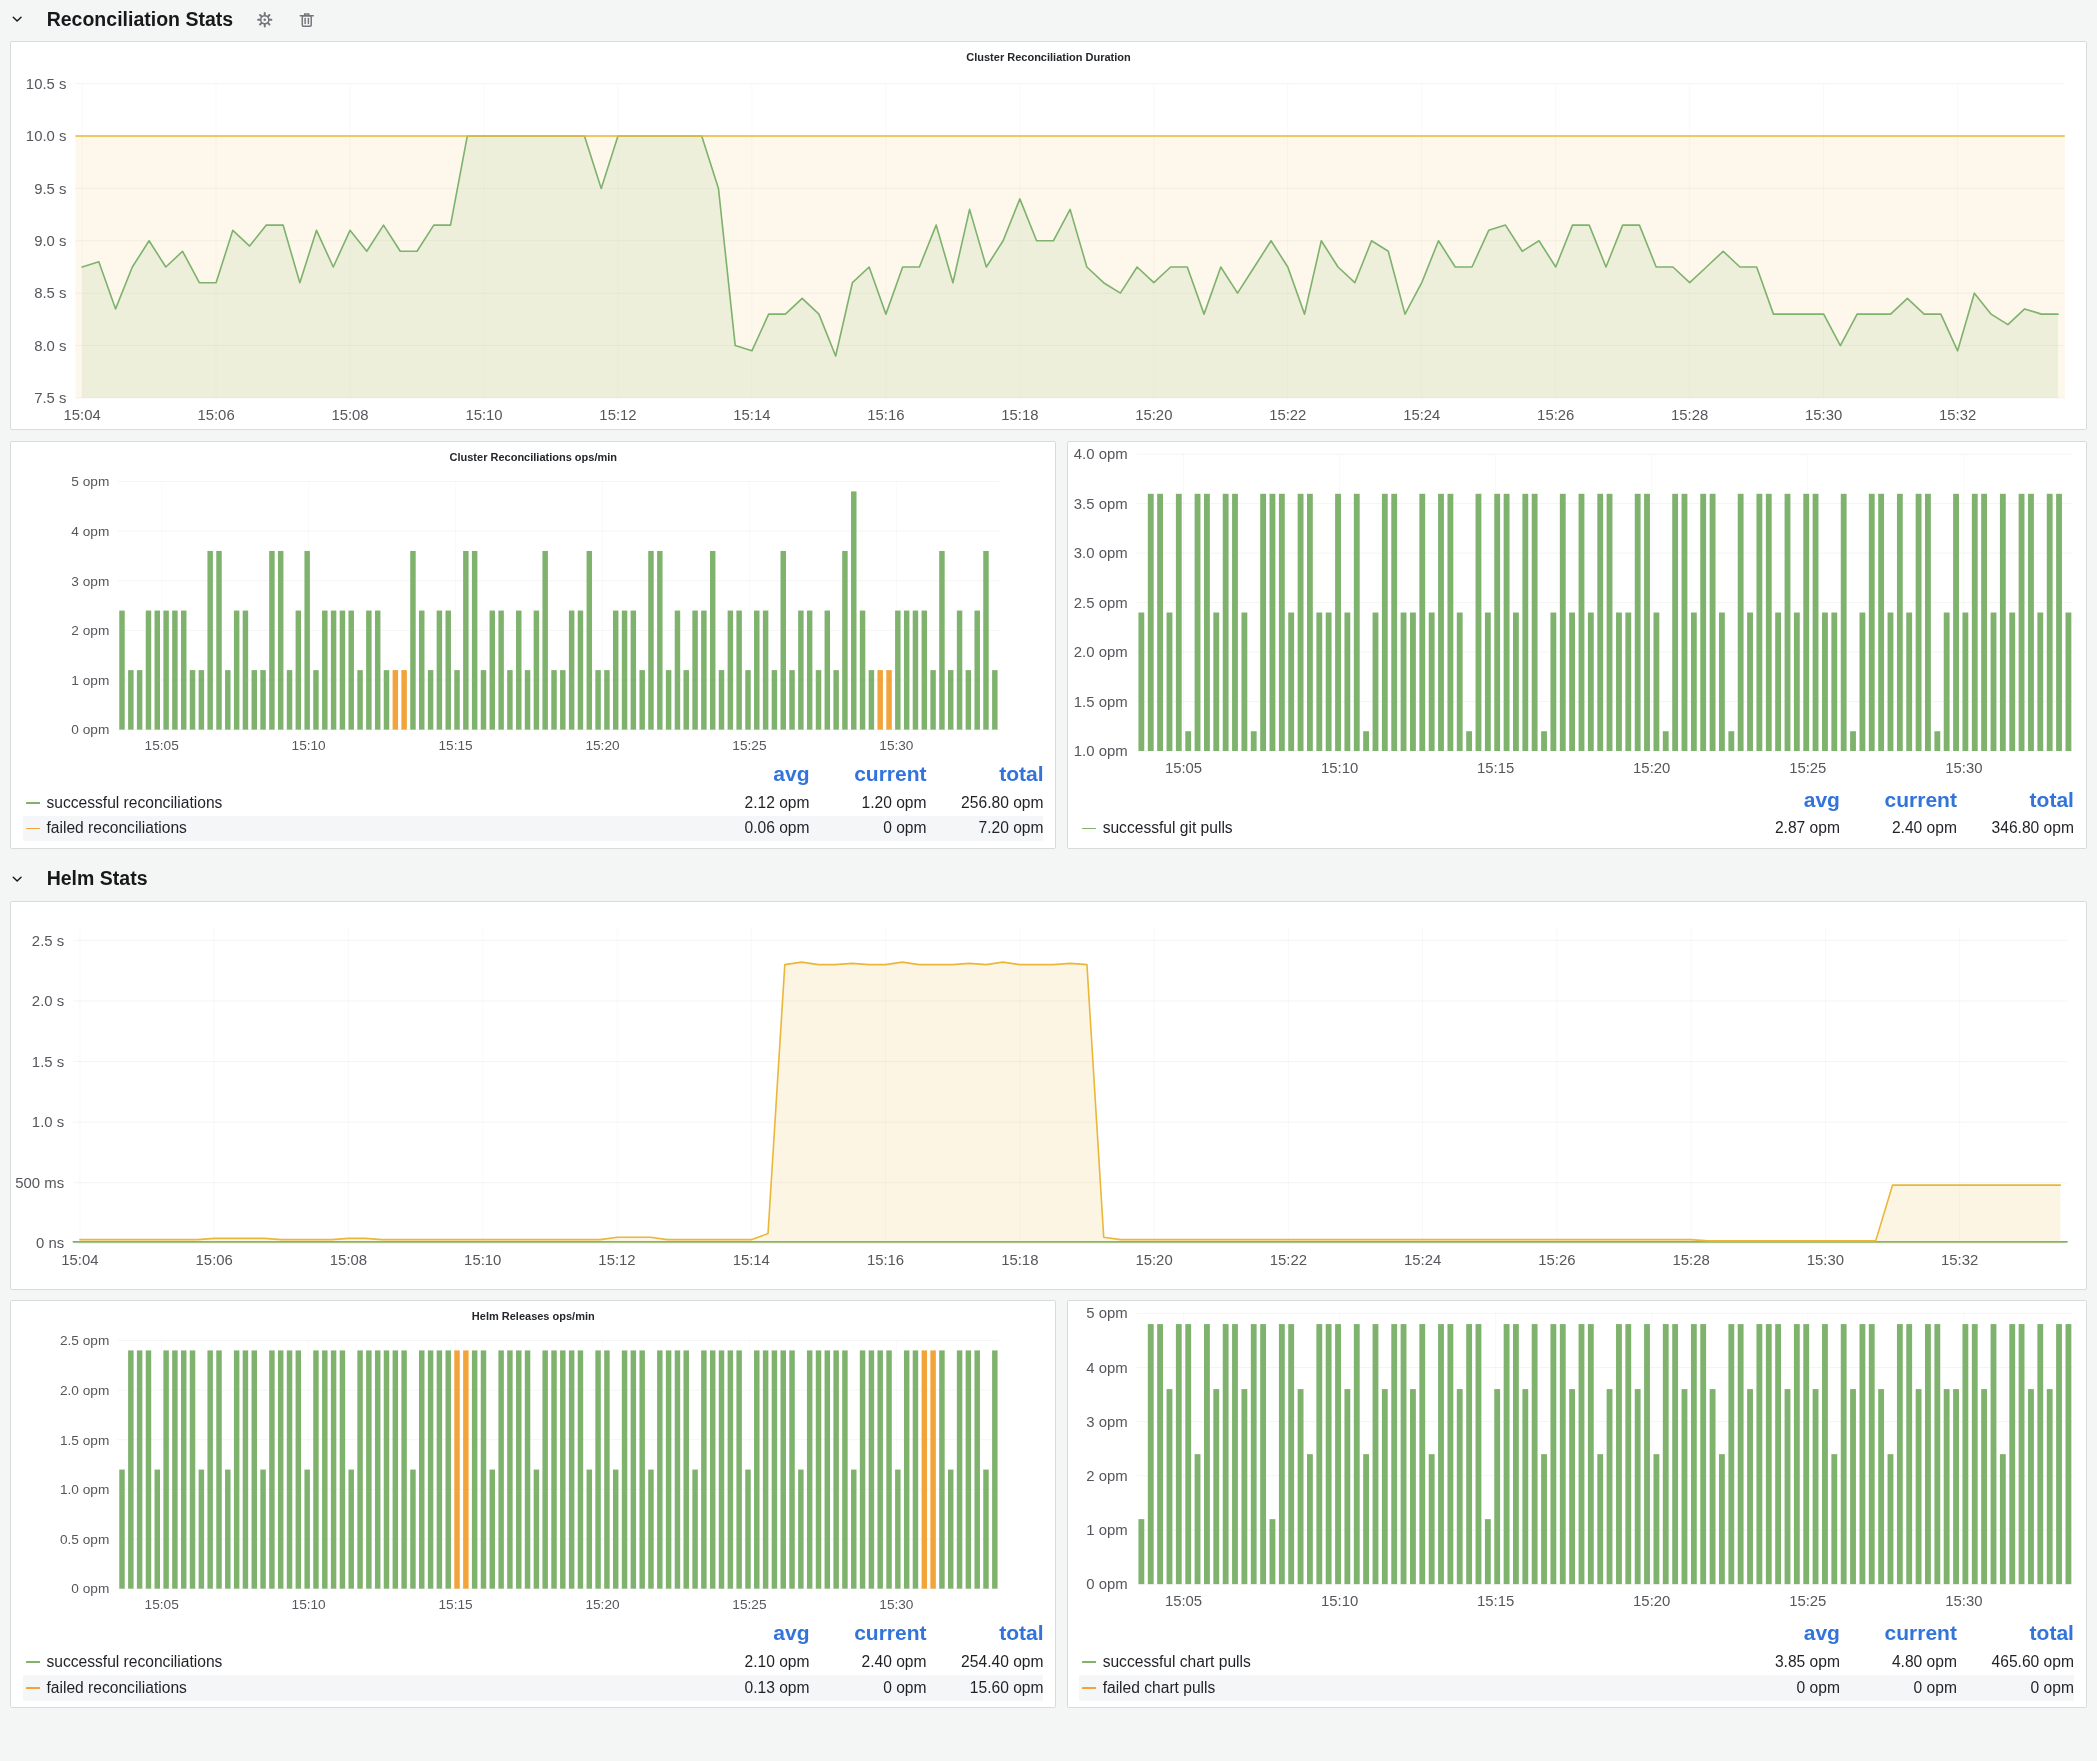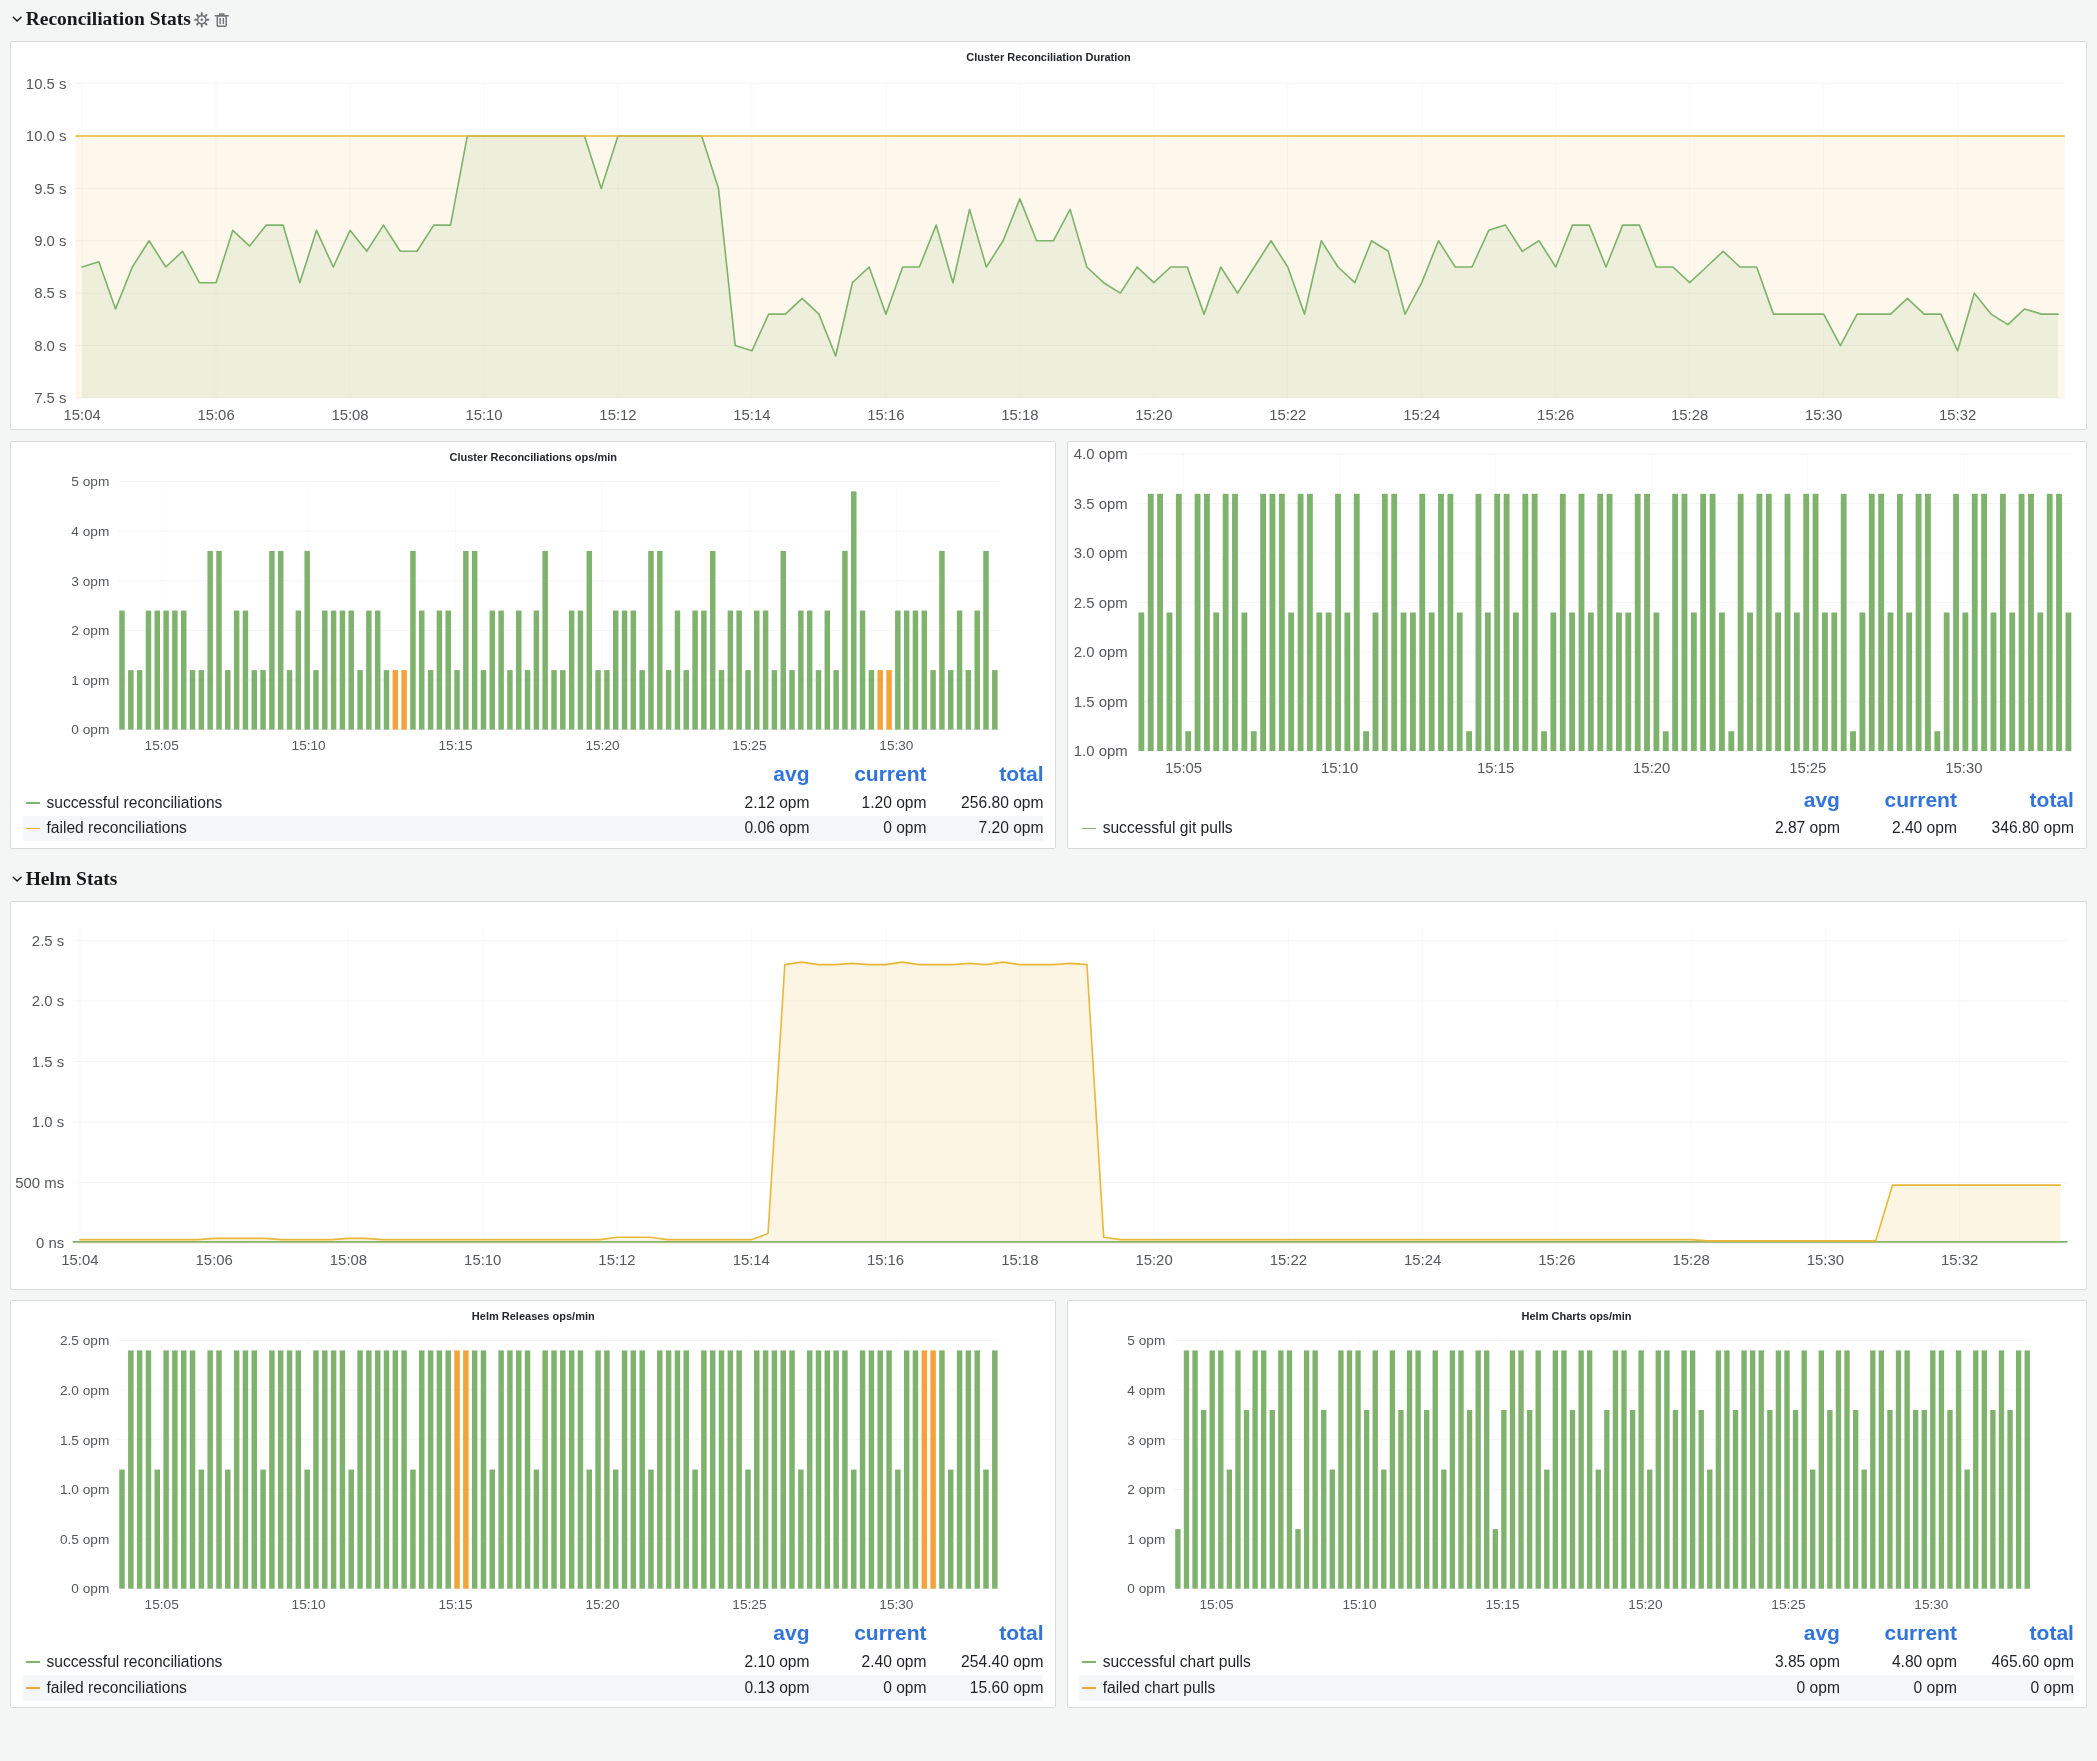--- a/index.html
+++ b/index.html
@@ -1,20 +1,20 @@
 <!DOCTYPE html>
 <html style="font-size:10.4px"><head>
 <meta charset="utf-8">
 <style>
   * { box-sizing: border-box; margin: 0; padding: 0; }
   html,body { width: 2097px; background: #f4f5f5; font-family: "Liberation Sans", "DejaVu Sans", sans-serif; color: #1f2126; }
   body { padding: 5.2px 10.4px 7.8px; }
   svg { font-family: inherit; }
 
-  .sec { display: flex; align-items: center; gap: 1px; height: 28.5px; font-family: Liberation Serif, serif; }
+  .sec { display: flex; align-items: center; gap: 22px; height: 28.5px; }
   .sec.second { margin-top: 15.6px; }
   .sec-title { font-size: 19.5px; font-weight: 700; color: #17181a; }
   .chev { color: #17181a; }
   .icon-btn { color: #73757a; cursor: pointer; }
 
   .panel { background: #fff; border: 0.6px solid #d8dadc; border-radius: 1.9px; display: flex; flex-direction: column; overflow: hidden; }
   .panel-title { height: 30px; line-height: 30px; text-align: center; font-size: 11px; font-weight: 600; color: #23262b; flex: none; }
   svg.chart { display: block; width: 100%; flex: 1; min-height: 0; }
 
   .panel-full { height: 389px; margin-top: 7.8px; }
@@ -617,21 +617,20 @@
         <span class="marker" style="background: rgb(242, 163, 58);"></span>
         <span class="lname">failed reconciliations</span>
         <span class="lval">0.13 opm</span>
         <span class="lval">0 opm</span>
         <span class="lval">15.60 opm</span>
       </div>
     </div>
   </div>
 
   <div class="panel right">
-    <div class="panel-title">Helm Charts ops/min</div>
     <svg class="chart" viewBox="0 0 1571 482">
         <line x1="178.25" x2="178.25" y1="16" y2="434" stroke="rgba(0,0,0,0.045)"></line>
         <text x="178.25" y="468" text-anchor="middle" font-size="23" fill="#55575c">15:05</text>
         <line x1="419.08333333333337" x2="419.08333333333337" y1="16" y2="434" stroke="rgba(0,0,0,0.045)"></line>
         <text x="419.08333333333337" y="468" text-anchor="middle" font-size="23" fill="#55575c">15:10</text>
         <line x1="659.9166666666667" x2="659.9166666666667" y1="16" y2="434" stroke="rgba(0,0,0,0.045)"></line>
         <text x="659.9166666666667" y="468" text-anchor="middle" font-size="23" fill="#55575c">15:15</text>
         <line x1="900.7500000000001" x2="900.7500000000001" y1="16" y2="434" stroke="rgba(0,0,0,0.045)"></line>
         <text x="900.7500000000001" y="468" text-anchor="middle" font-size="23" fill="#55575c">15:20</text>
         <line x1="1141.5833333333333" x2="1141.5833333333333" y1="16" y2="434" stroke="rgba(0,0,0,0.045)"></line>

